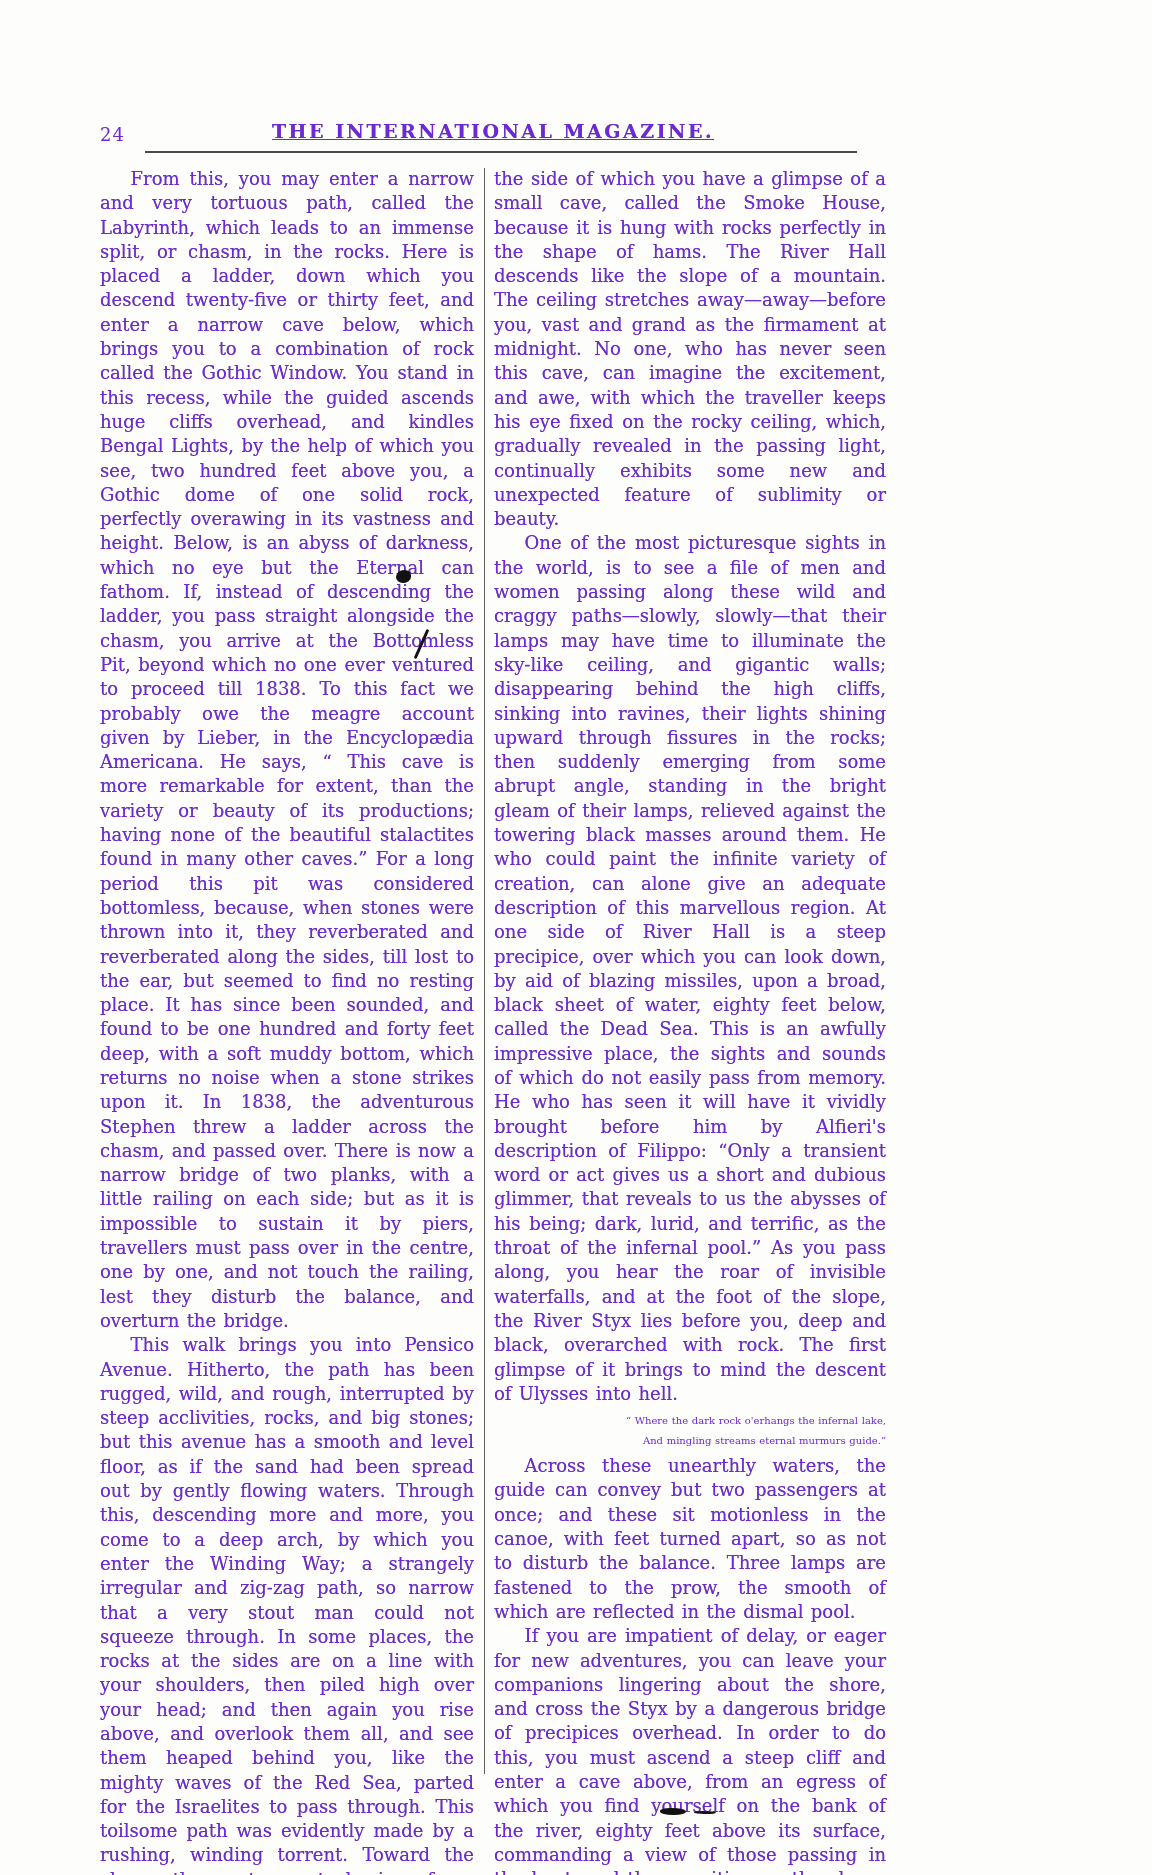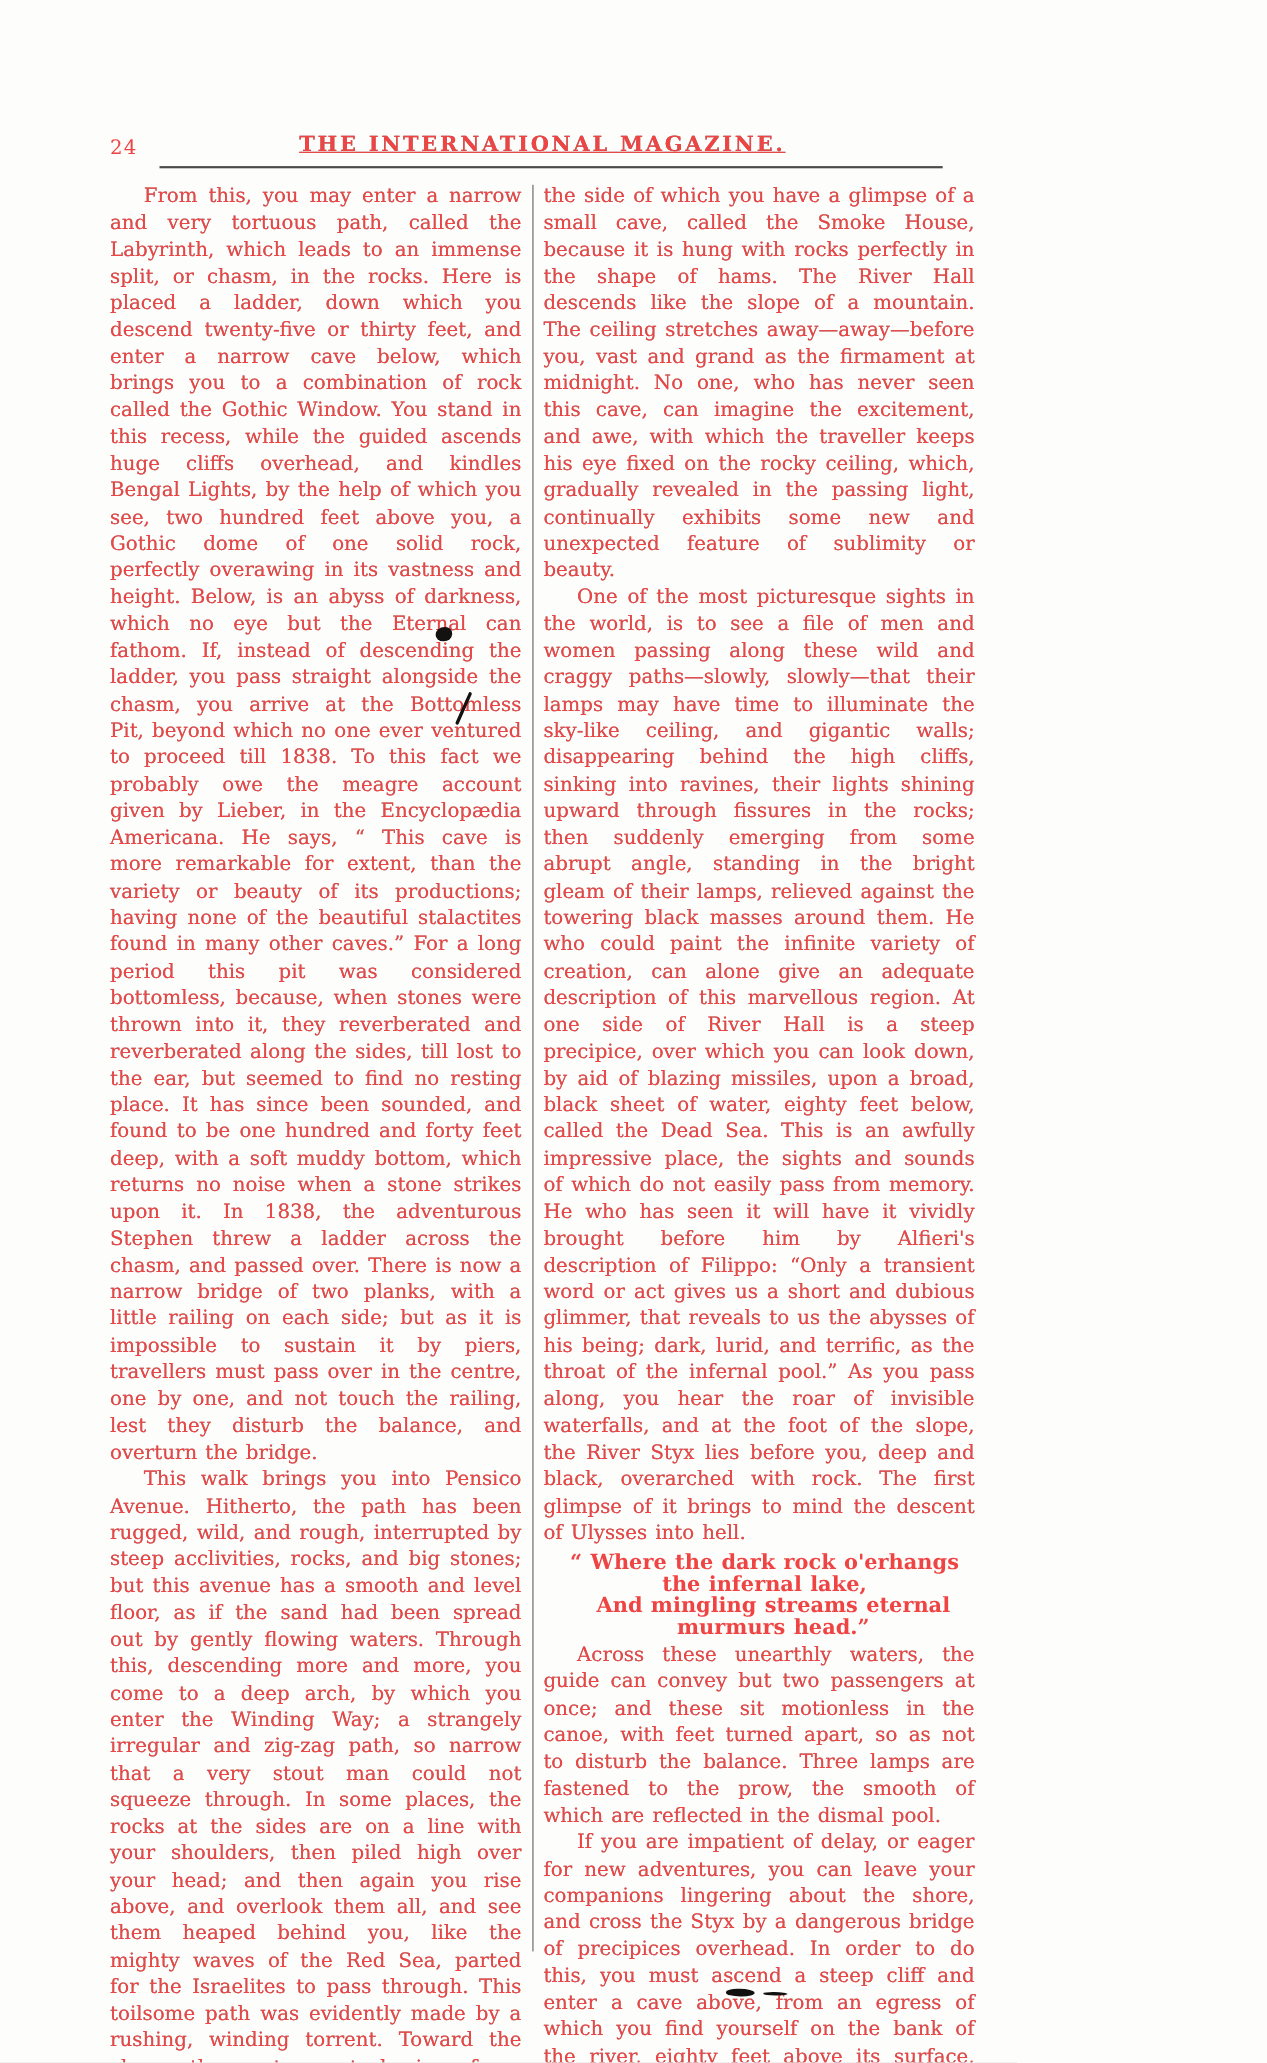--- a/index.html
+++ b/index.html
@@ -8,21 +8,21 @@
     background: #e8e8e6;
   }
   .page {
     position: relative;
     width: 1152px;
     height: 1875px;
     margin: 0 auto;
     background: #fdfdfb;
     overflow: hidden;
     font-family: "DejaVu Serif", serif;
-    color: #ef4444;
+    color: #6d28d9;
   }
   
   .running-head {
     position: absolute;
     top: 120px;
     left: 100px;
     width: 786px;
     height: 28px;
   }
   .page-number {
@@ -81,25 +81,25 @@
     opacity: 0.8;
   }
   p.para {
     margin: 0;
     text-indent: 1.7em;
   }
   p.para.cont { text-indent: 0; }
   
   .verse {
     margin: 5px 0 4px 10px;
-    font-size: 19px;
+    font-size: 10px;
     line-height: 19.5px;
-    text-align: center;
+    text-align: right;
     word-spacing: 0.05em;
-    font-weight: bold;
+    font-weight: normal;
     text-shadow: none;
   }
   .verse-line { text-indent: 0; margin: 0; }
   .verse-line.l2 { padding-left: 16px; }
   
   .ink-blot-1 {
     position: absolute;
     left: 396px; top: 570px;
     width: 15px; height: 13px;
     background: #141210;
@@ -140,21 +140,21 @@
       <p class="para">This walk brings you into Pensico Avenue. Hitherto, the path has been rugged, wild, and rough, interrupted by steep acclivities, rocks, and big stones; but this avenue has a smooth and level floor, as if the sand had been spread out by gently flowing waters. Through this, descending more and more, you come to a deep arch, by which you enter the Winding Way; a strangely irregular and zig-zag path, so narrow that a very stout man could not squeeze through. In some places, the rocks at the sides are on a line with your shoulders, then piled high over your head; and then again you rise above, and overlook them all, and see them heaped behind you, like the mighty waves of the Red Sea, parted for the Israelites to pass through. This toilsome path was evidently made by a rushing, winding torrent. Toward the close, the water not having force enough to make a smooth bed, has bored a tunnel. This is so low and narrow, that the traveller is obliged to stoop and squeeze himself through. Suddenly he passes into a vast hall, called the Great Relief; and this leads into the River Hall, at</p>
     </div>
 
     <div class="col-divider"></div>
 
     <div class="col col-right">
       <p class="para cont">the side of which you have a glimpse of a small cave, called the Smoke House, because it is hung with rocks perfectly in the shape of hams. The River Hall descends like the slope of a mountain. The ceiling stretches away—away—before you, vast and grand as the firmament at midnight. No one, who has never seen this cave, can imagine the excitement, and awe, with which the traveller keeps his eye fixed on the rocky ceiling, which, gradually revealed in the passing light, continually exhibits some new and unexpected feature of sublimity or beauty.</p>
       <p class="para">One of the most picturesque sights in the world, is to see a file of men and women passing along these wild and craggy paths—slowly, slowly—that their lamps may have time to illuminate the sky-like ceiling, and gigantic walls; disappearing behind the high cliffs, sinking into ravines, their lights shining upward through fissures in the rocks; then suddenly emerging from some abrupt angle, standing in the bright gleam of their lamps, relieved against the towering black masses around them. He who could paint the infinite variety of creation, can alone give an adequate description of this marvellous region. At one side of River Hall is a steep precipice, over which you can look down, by aid of blazing missiles, upon a broad, black sheet of water, eighty feet below, called the Dead Sea. This is an awfully impressive place, the sights and sounds of which do not easily pass from memory. He who has seen it will have it vividly brought before him by Alfieri's description of Filippo: “Only a transient word or act gives us a short and dubious glimmer, that reveals to us the abysses of his being; dark, lurid, and terrific, as the throat of the infernal pool.” As you pass along, you hear the roar of invisible waterfalls, and at the foot of the slope, the River Styx lies before you, deep and black, overarched with rock. The first glimpse of it brings to mind the descent of Ulysses into hell.</p>
       <div class="verse">
         <p class="verse-line l1">“ Where the dark rock o'erhangs the infernal lake,</p>
-        <p class="verse-line l2">And mingling streams eternal murmurs head.”</p>
+        <p class="verse-line l2">And mingling streams eternal murmurs guide.”</p>
       </div>
       <p class="para">Across these unearthly waters, the guide can convey but two passengers at once; and these sit motionless in the canoe, with feet turned apart, so as not to disturb the balance. Three lamps are fastened to the prow, the smooth of which are reflected in the dismal pool.</p>
       <p class="para">If you are impatient of delay, or eager for new adventures, you can leave your companions lingering about the shore, and cross the Styx by a dangerous bridge of precipices overhead. In order to do this, you must ascend a steep cliff and enter a cave above, from an egress of which you find yourself on the bank of the river, eighty feet above its surface, commanding a view of those passing in the boat, and those waiting on the shore. Seen from this height, the lamps in the canoe glare like fiery eyeballs; and the passengers sitting</p>
     </div>
 
   </div>
 
   <div class="ink-blot-1"></div>
   <div class="ink-stroke"></div>
   <div class="ink-smudge"></div>

